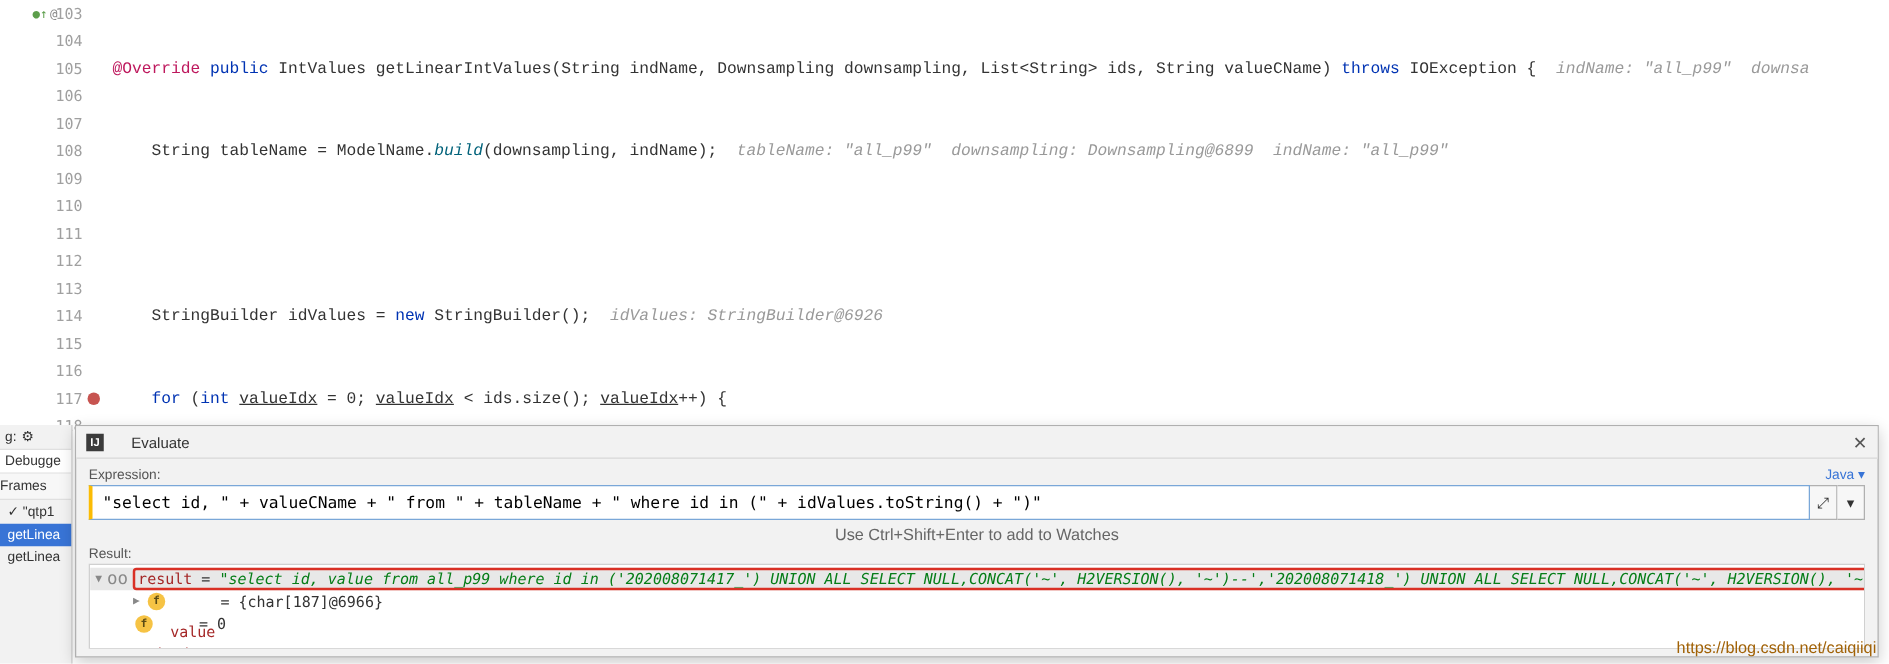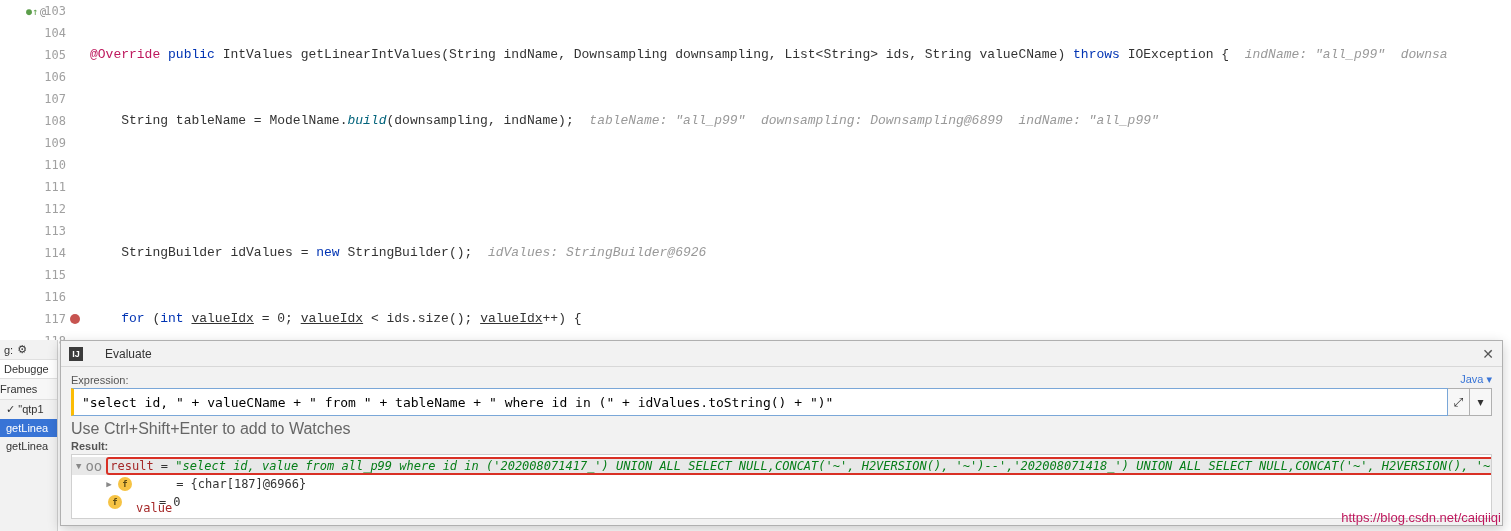--- a/index.html
+++ b/index.html
@@ -29,34 +29,34 @@
   .dlg-title { display: flex; align-items: center; height: 26px; padding: 0 8px; background: #f2f2f2; border-bottom: 1px solid #d8d8d8; gap: 22px; }
   .dlg-title .ij { width: 14px; height: 14px; background: #3b3b3b; color: #fff; font-size: 9px; display: inline-flex; align-items: center; justify-content: center; font-weight: bold; }
   .dlg-title .close { margin-left: auto; cursor: pointer; font-size: 14px; color: #555; }
   .dlg-body { padding: 6px 10px; flex: 1; display: flex; flex-direction: column; }
   .expr-row { display: flex; align-items: center; }
   .expr-label { font-size: 11px; color: #555; }
   .lang { margin-left: auto; font-size: 11px; color: #3874d6; cursor: pointer; }
   .expr-input-wrap { display: flex; margin-top: 2px; }
   .expr-input { flex: 1; border: 1px solid #7aa7d8; background: #fff; padding: 4px 8px; font-family: Consolas, monospace; font-size: 13px; height: 28px; outline: none; border-left: 3px solid #fbbc04; }
   .expr-btn { width: 22px; border: 1px solid #b0b0b0; background: #f7f7f7; border-left: none; display: flex; align-items: center; justify-content: center; cursor: pointer; }
-  .hint-row { text-align: left; font-size: 16px; color: #666; margin-top: 4px; }
-  .result-label { font-size: 11px; color: #555; margin-top: 2px; font-weight: bold; }
+  .hint-row { text-align: center; font-size: 13px; color: #666; margin-top: 4px; }
+  .result-label { font-size: 11px; color: #555; margin-top: 2px; }
   .result-tree { flex: 1; background: #fff; border: 1px solid #d0d0d0; margin-top: 2px; overflow: auto; font-family: Consolas, monospace; font-size: 12px; padding: 2px 0; }
   .tree-row { display: flex; align-items: center; height: 18px; padding-left: 4px; gap: 4px; white-space: nowrap; }
   .tree-row.sel { background: #e8e8e8; }
   .tw { width: 10px; color: #888; cursor: pointer; text-align: center; font-size: 9px; }
   .oo { color: #888; font-size: 14px; }
   .icon-f { width: 14px; height: 14px; border-radius: 50%; background: #f6c344; color: #5b4b15; font-size: 9px; font-weight: bold; display: inline-flex; align-items: center; justify-content: center; }
   .red-text { color: #a52828; margin-top: 48px; }
   .green-val { color: #067d17; font-style: italic; }
   .red-box { border: 2px solid #d93025; border-radius: 3px; padding: 0 2px; }
   .indent1 { padding-left: 32px; }
   .indent2 { padding-left: 36px; }
-  .watermark { position: absolute; right: 10px; bottom: 6px; color: #be185d; font-size: 13px; z-index: 50; }
+  .watermark { position: absolute; right: 10px; bottom: 6px; color: #a16207; font-size: 13px; z-index: 50; }
 </style>
 </head>
 <body>
 
 <div class="editor-area">
   <div class="gutter">
     <div class="gutter-row">
         <span class="marker">●↑</span>
         <span class="override">@</span>
         <span>103</span>

